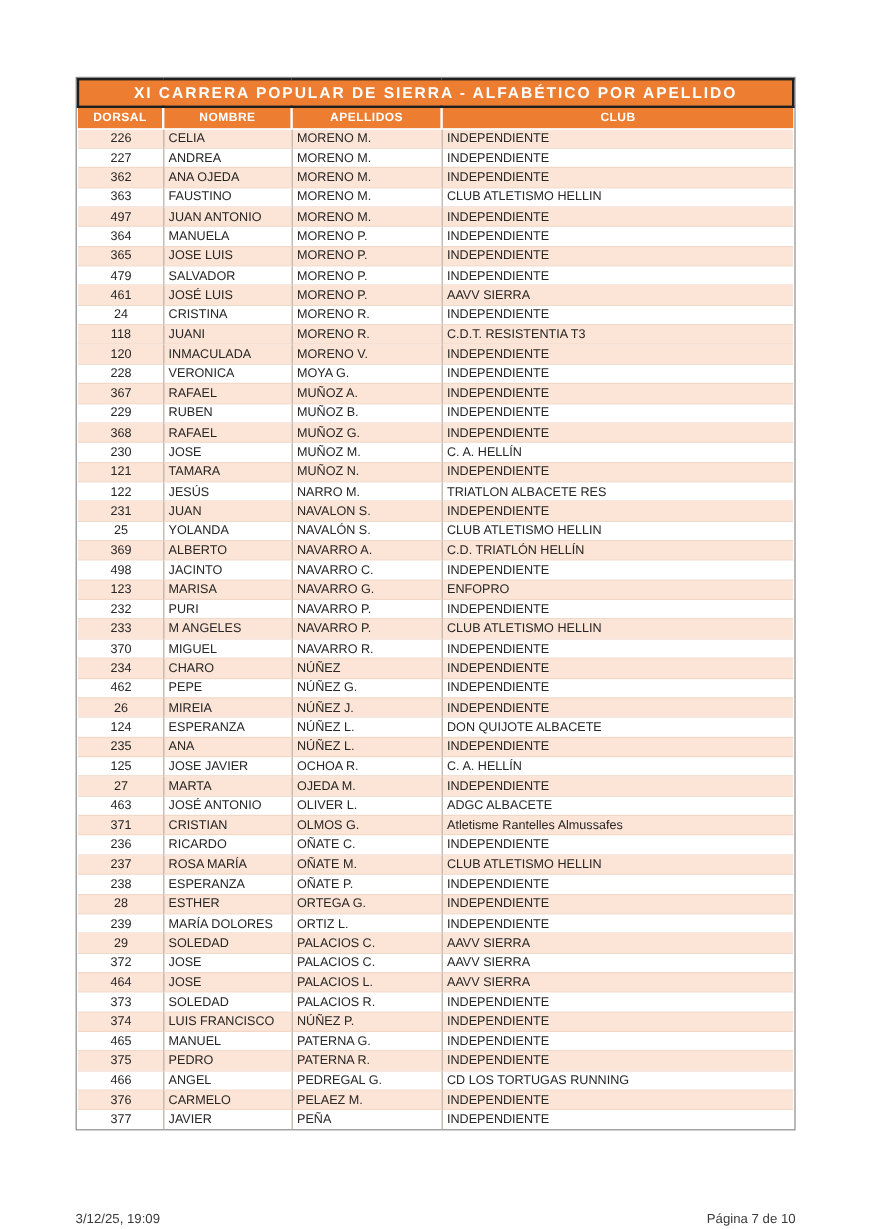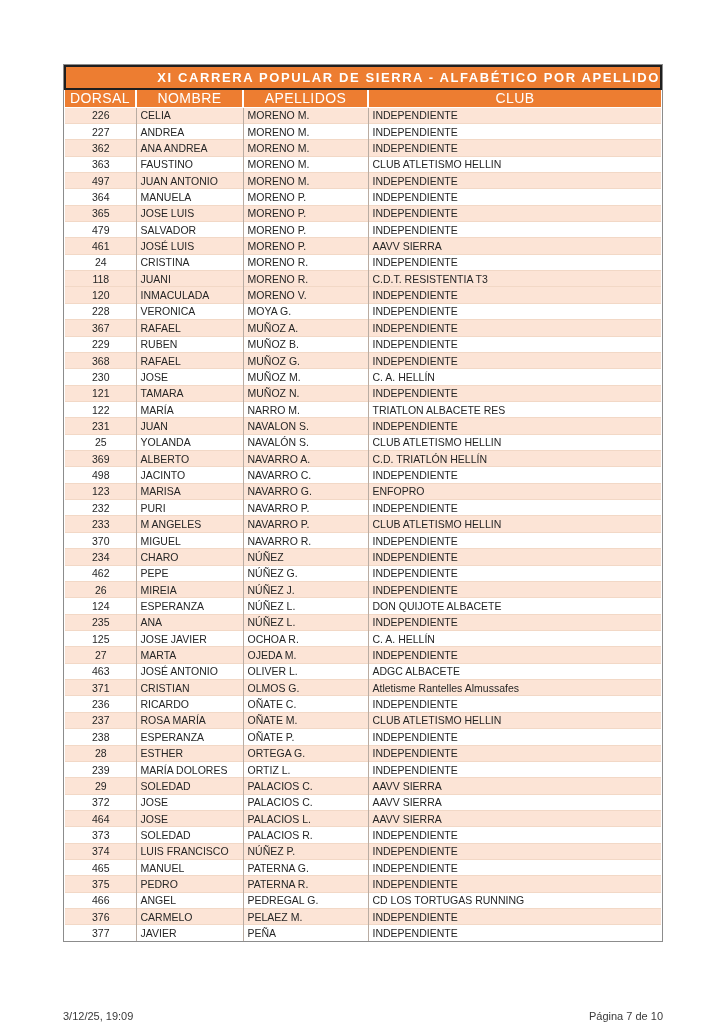--- a/index.html
+++ b/index.html
@@ -29,32 +29,32 @@
     table-layout:fixed;
   }
   col.c-dorsal{width:71px;}
   col.c-nombre{width:107px;}
   col.c-apellidos{width:125px;}
   col.c-club{width:auto;}
   .title-row td{
     background:var(--accent);
     color:#ffffff;
     font-weight:bold;
-    text-align:right;
+    text-align:center;
     font-size:13px;
     letter-spacing:1.6px;
     height:23px;
     border:2px solid var(--dark-border);
     padding:0;
   }
   thead th{
     background:var(--accent);
     color:#ffffff;
-    font-weight:normal;
-    font-size:14px;
+    font-weight:bold;
+    font-size:10px;
     letter-spacing:.4px;
     height:18px;
     text-align:center;
     padding:0;
     border-bottom:1px solid #ffffff;
   }
   thead th + th{
     border-left:2px solid #ffffff;
     text-align:center;
   }
@@ -114,21 +114,21 @@
           <td>INDEPENDIENTE</td>
         </tr>
         <tr>
           <td>227</td>
           <td>ANDREA</td>
           <td>MORENO M.</td>
           <td>INDEPENDIENTE</td>
         </tr>
         <tr class="alt">
           <td>362</td>
-          <td>ANA ANDREA</td>
+          <td>ANA OJEDA</td>
           <td>MORENO M.</td>
           <td>INDEPENDIENTE</td>
         </tr>
         <tr>
           <td>363</td>
           <td>FAUSTINO</td>
           <td>MORENO M.</td>
           <td>CLUB ATLETISMO HELLIN</td>
         </tr>
         <tr class="alt">
@@ -210,21 +210,21 @@
           <td>C. A. HELLÍN</td>
         </tr>
         <tr class="alt">
           <td>121</td>
           <td>TAMARA</td>
           <td>MUÑOZ N.</td>
           <td>INDEPENDIENTE</td>
         </tr>
         <tr>
           <td>122</td>
-          <td>MARÍA</td>
+          <td>JESÚS</td>
           <td>NARRO M.</td>
           <td>TRIATLON ALBACETE RES</td>
         </tr>
         <tr class="alt">
           <td>231</td>
           <td>JUAN</td>
           <td>NAVALON S.</td>
           <td>INDEPENDIENTE</td>
         </tr>
         <tr>

